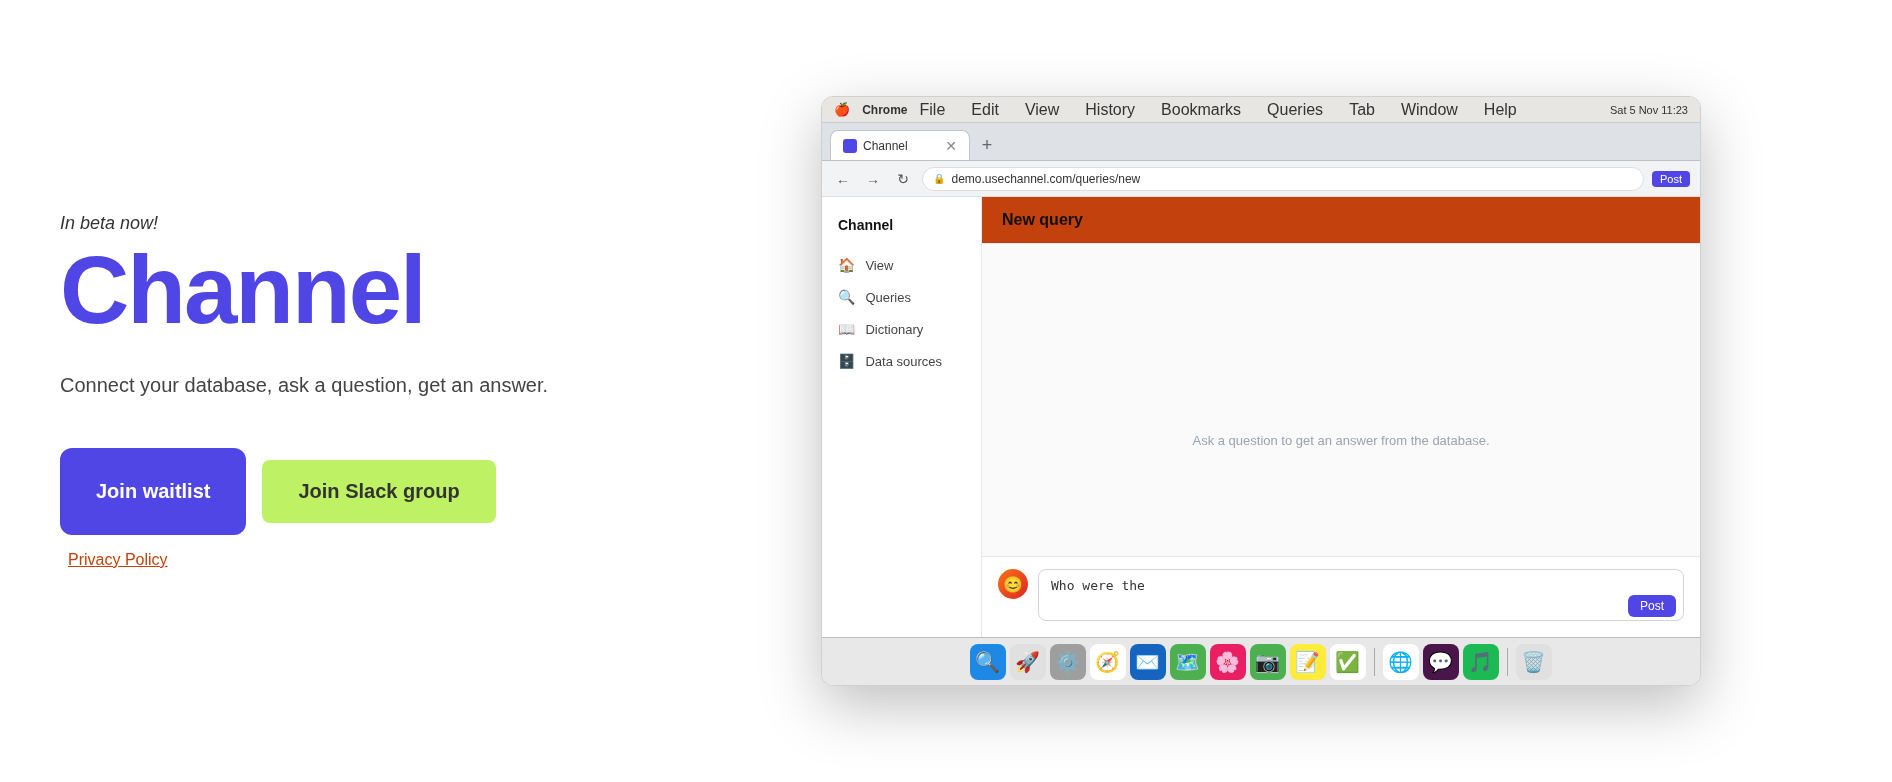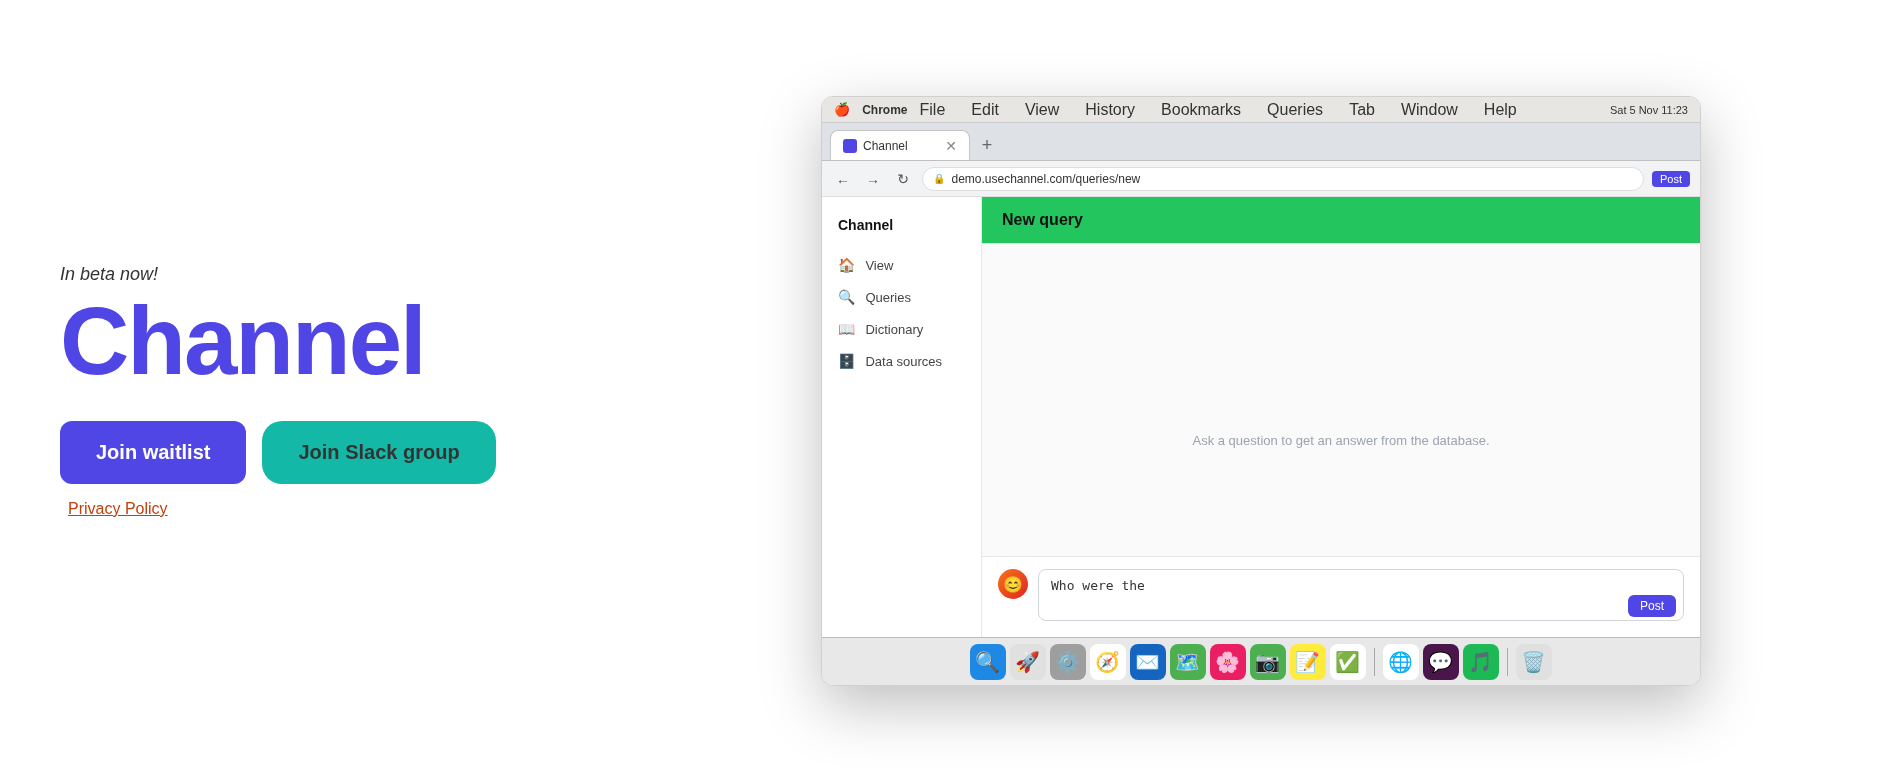--- a/index.html
+++ b/index.html
@@ -49,32 +49,32 @@
       align-items: center;
       gap: 16px;
       flex-wrap: wrap;
     }
 
     .btn-waitlist {
       background: #4f46e5;
       color: #fff;
       border: none;
       border-radius: 12px;
-      padding: 20px 36px;
+      padding: 32px 36px;
       font-size: 20px;
       font-weight: 600;
       cursor: pointer;
       white-space: nowrap;
     }
 
     .btn-slack {
-      background: #14b8a6;
+      background: #bef264;
       color: #333;
       border: none;
-      border-radius: 20px;
+      border-radius: 8px;
       padding: 20px 36px;
       font-size: 20px;
       font-weight: 600;
       cursor: pointer;
       white-space: nowrap;
     }
 
     .privacy-link {
       color: #c2410c;
       font-size: 16px;
@@ -297,21 +297,21 @@
       flex-direction: column;
       background: #fafafa;
     }
 
     .main-header {
       padding: 14px 20px;
       font-size: 16px;
       font-weight: 600;
       color: #111;
       border-bottom: 1px solid #e5e7eb;
-      background: #22c55e;
+      background: #c2410c;
     }
 
     .main-body {
       flex: 1;
       display: flex;
       flex-direction: column;
       align-items: center;
       justify-content: center;
       position: relative;
     }
@@ -407,20 +407,21 @@
       background: #aaa;
       margin: 0 4px;
     }
   </style>
 </head>
 <body>
 
 <div class="left-panel">
   <p class="beta-label">In beta now!</p>
   <h1 class="app-title">Channel</h1>
+  <p class="tagline">Connect your database, ask a question, get an answer.</p>
   <div class="cta-row">
     <button class="btn-waitlist">Join waitlist</button>
     <button class="btn-slack">Join Slack group</button>
     <a class="privacy-link">Privacy Policy</a>
   </div>
 </div>
 
 <div class="browser-wrapper">
   <div class="browser-window">
 

